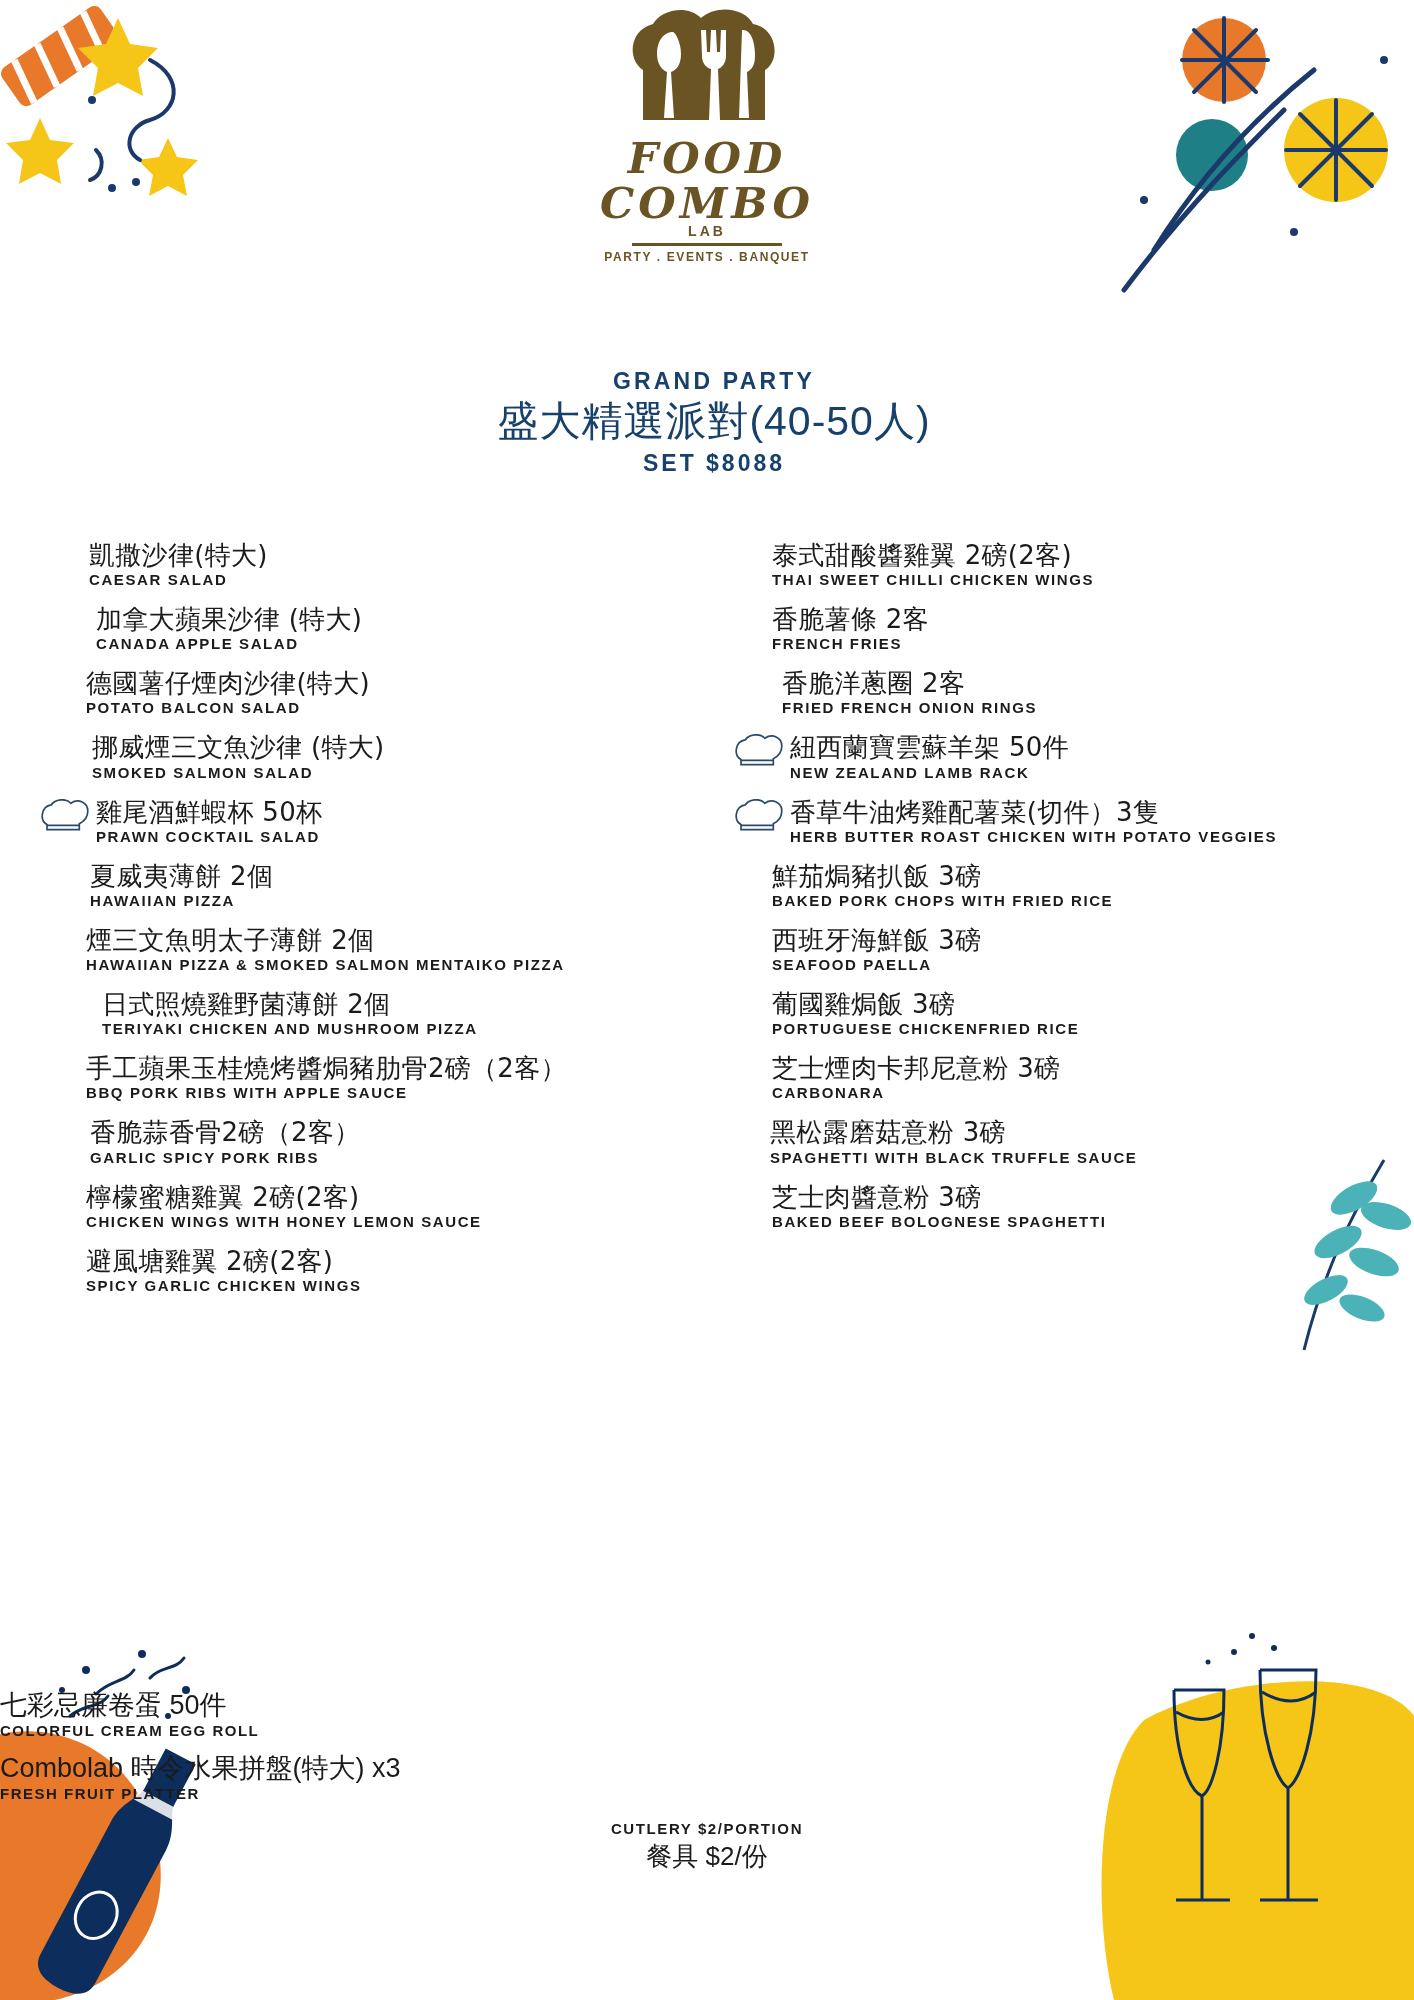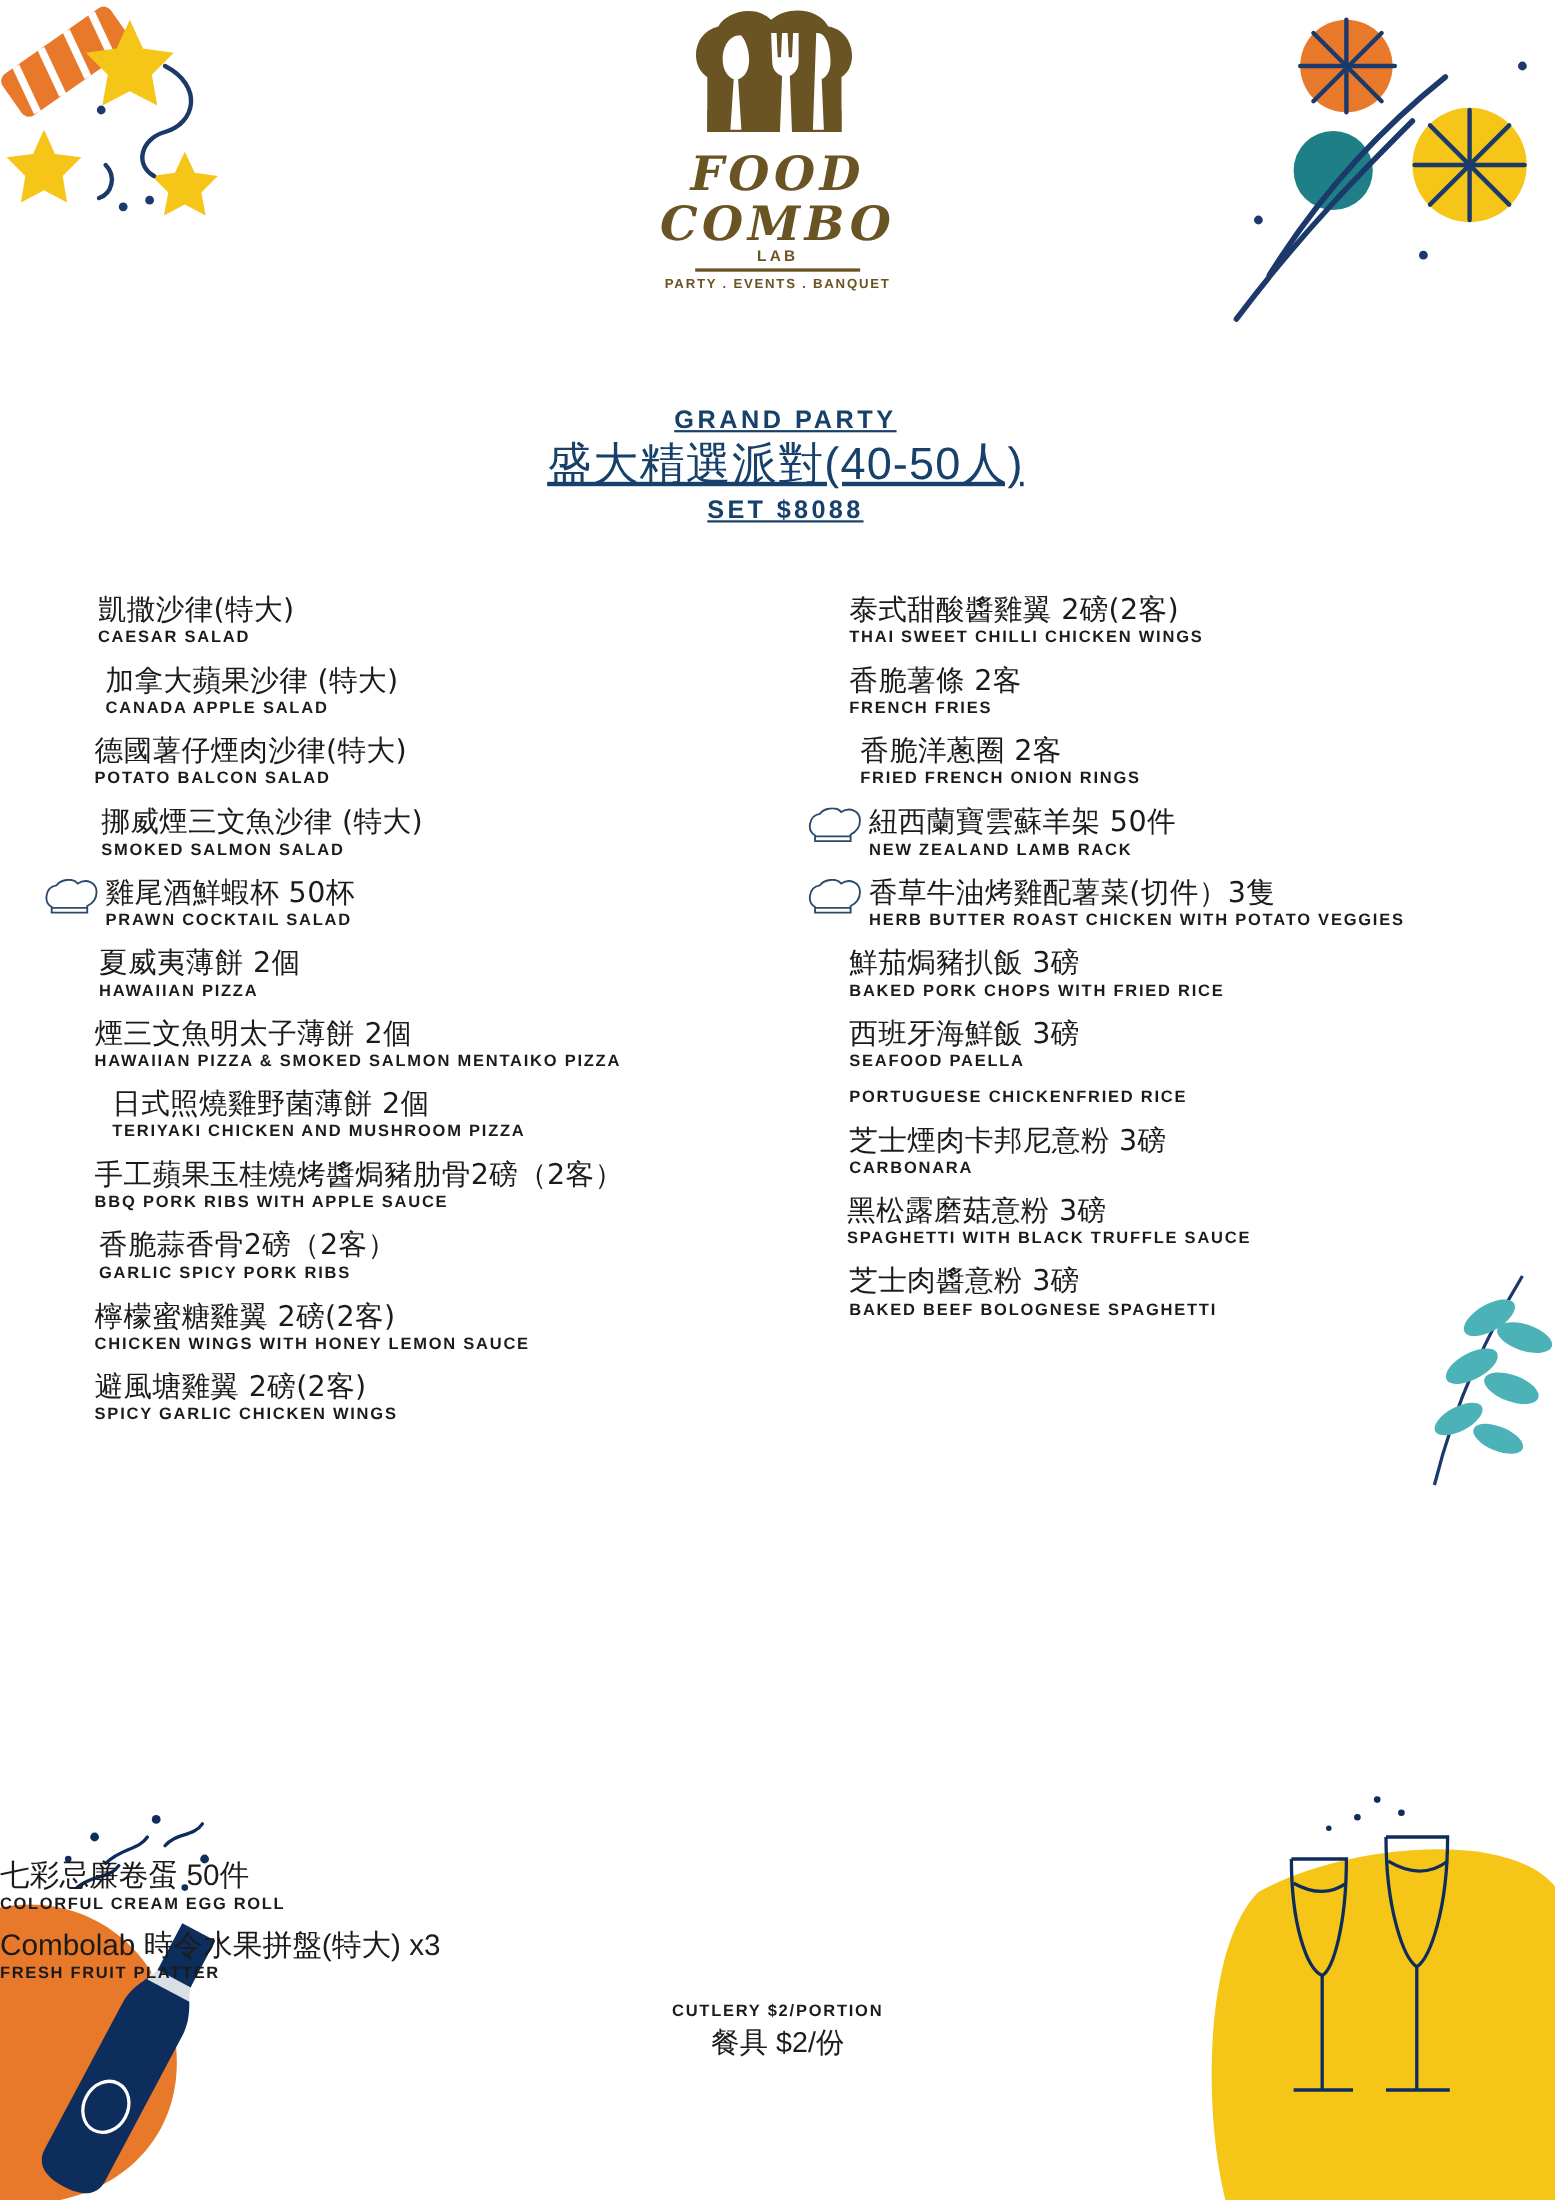--- a/index.html
+++ b/index.html
@@ -61,21 +61,20 @@
     height: 3px; background: #6b5424; width: 150px; margin: 4px auto 3px;
   }
 
   
   .head {
     position: absolute;
     top: 368px;
     left: 14px; right: 0;
     text-align: center;
     color: #17406b;
-    text-decoration: underline;
   }
   .head-en {
     font-size: 23px; font-weight: 700; letter-spacing: 3.2px;
     color: #17406b;
   }
   .head-zh {
     font-size: 41px; font-weight: 400; letter-spacing: 1px;
     color: #17406b; margin-top: 4px; line-height: 1.1;
   }
   .head-set {
@@ -352,20 +351,21 @@
       </div>
       <div class="item" style="margin-left:72px">
         <div class="zh">鮮茄焗豬扒飯  3磅</div>
         <div class="en">BAKED PORK CHOPS WITH FRIED RICE</div>
       </div>
       <div class="item" style="margin-left:72px">
         <div class="zh">西班牙海鮮飯  3磅</div>
         <div class="en">SEAFOOD PAELLA</div>
       </div>
       <div class="item" style="margin-left:72px">
+        <div class="zh">葡國雞焗飯  3磅</div>
         <div class="en">PORTUGUESE CHICKENFRIED RICE</div>
       </div>
       <div class="item" style="margin-left:72px">
         <div class="zh">芝士煙肉卡邦尼意粉  3磅</div>
         <div class="en">CARBONARA</div>
       </div>
       <div class="item" style="margin-left:70px">
         <div class="zh">黑松露磨菇意粉  3磅</div>
         <div class="en">SPAGHETTI WITH BLACK TRUFFLE SAUCE</div>
       </div>

